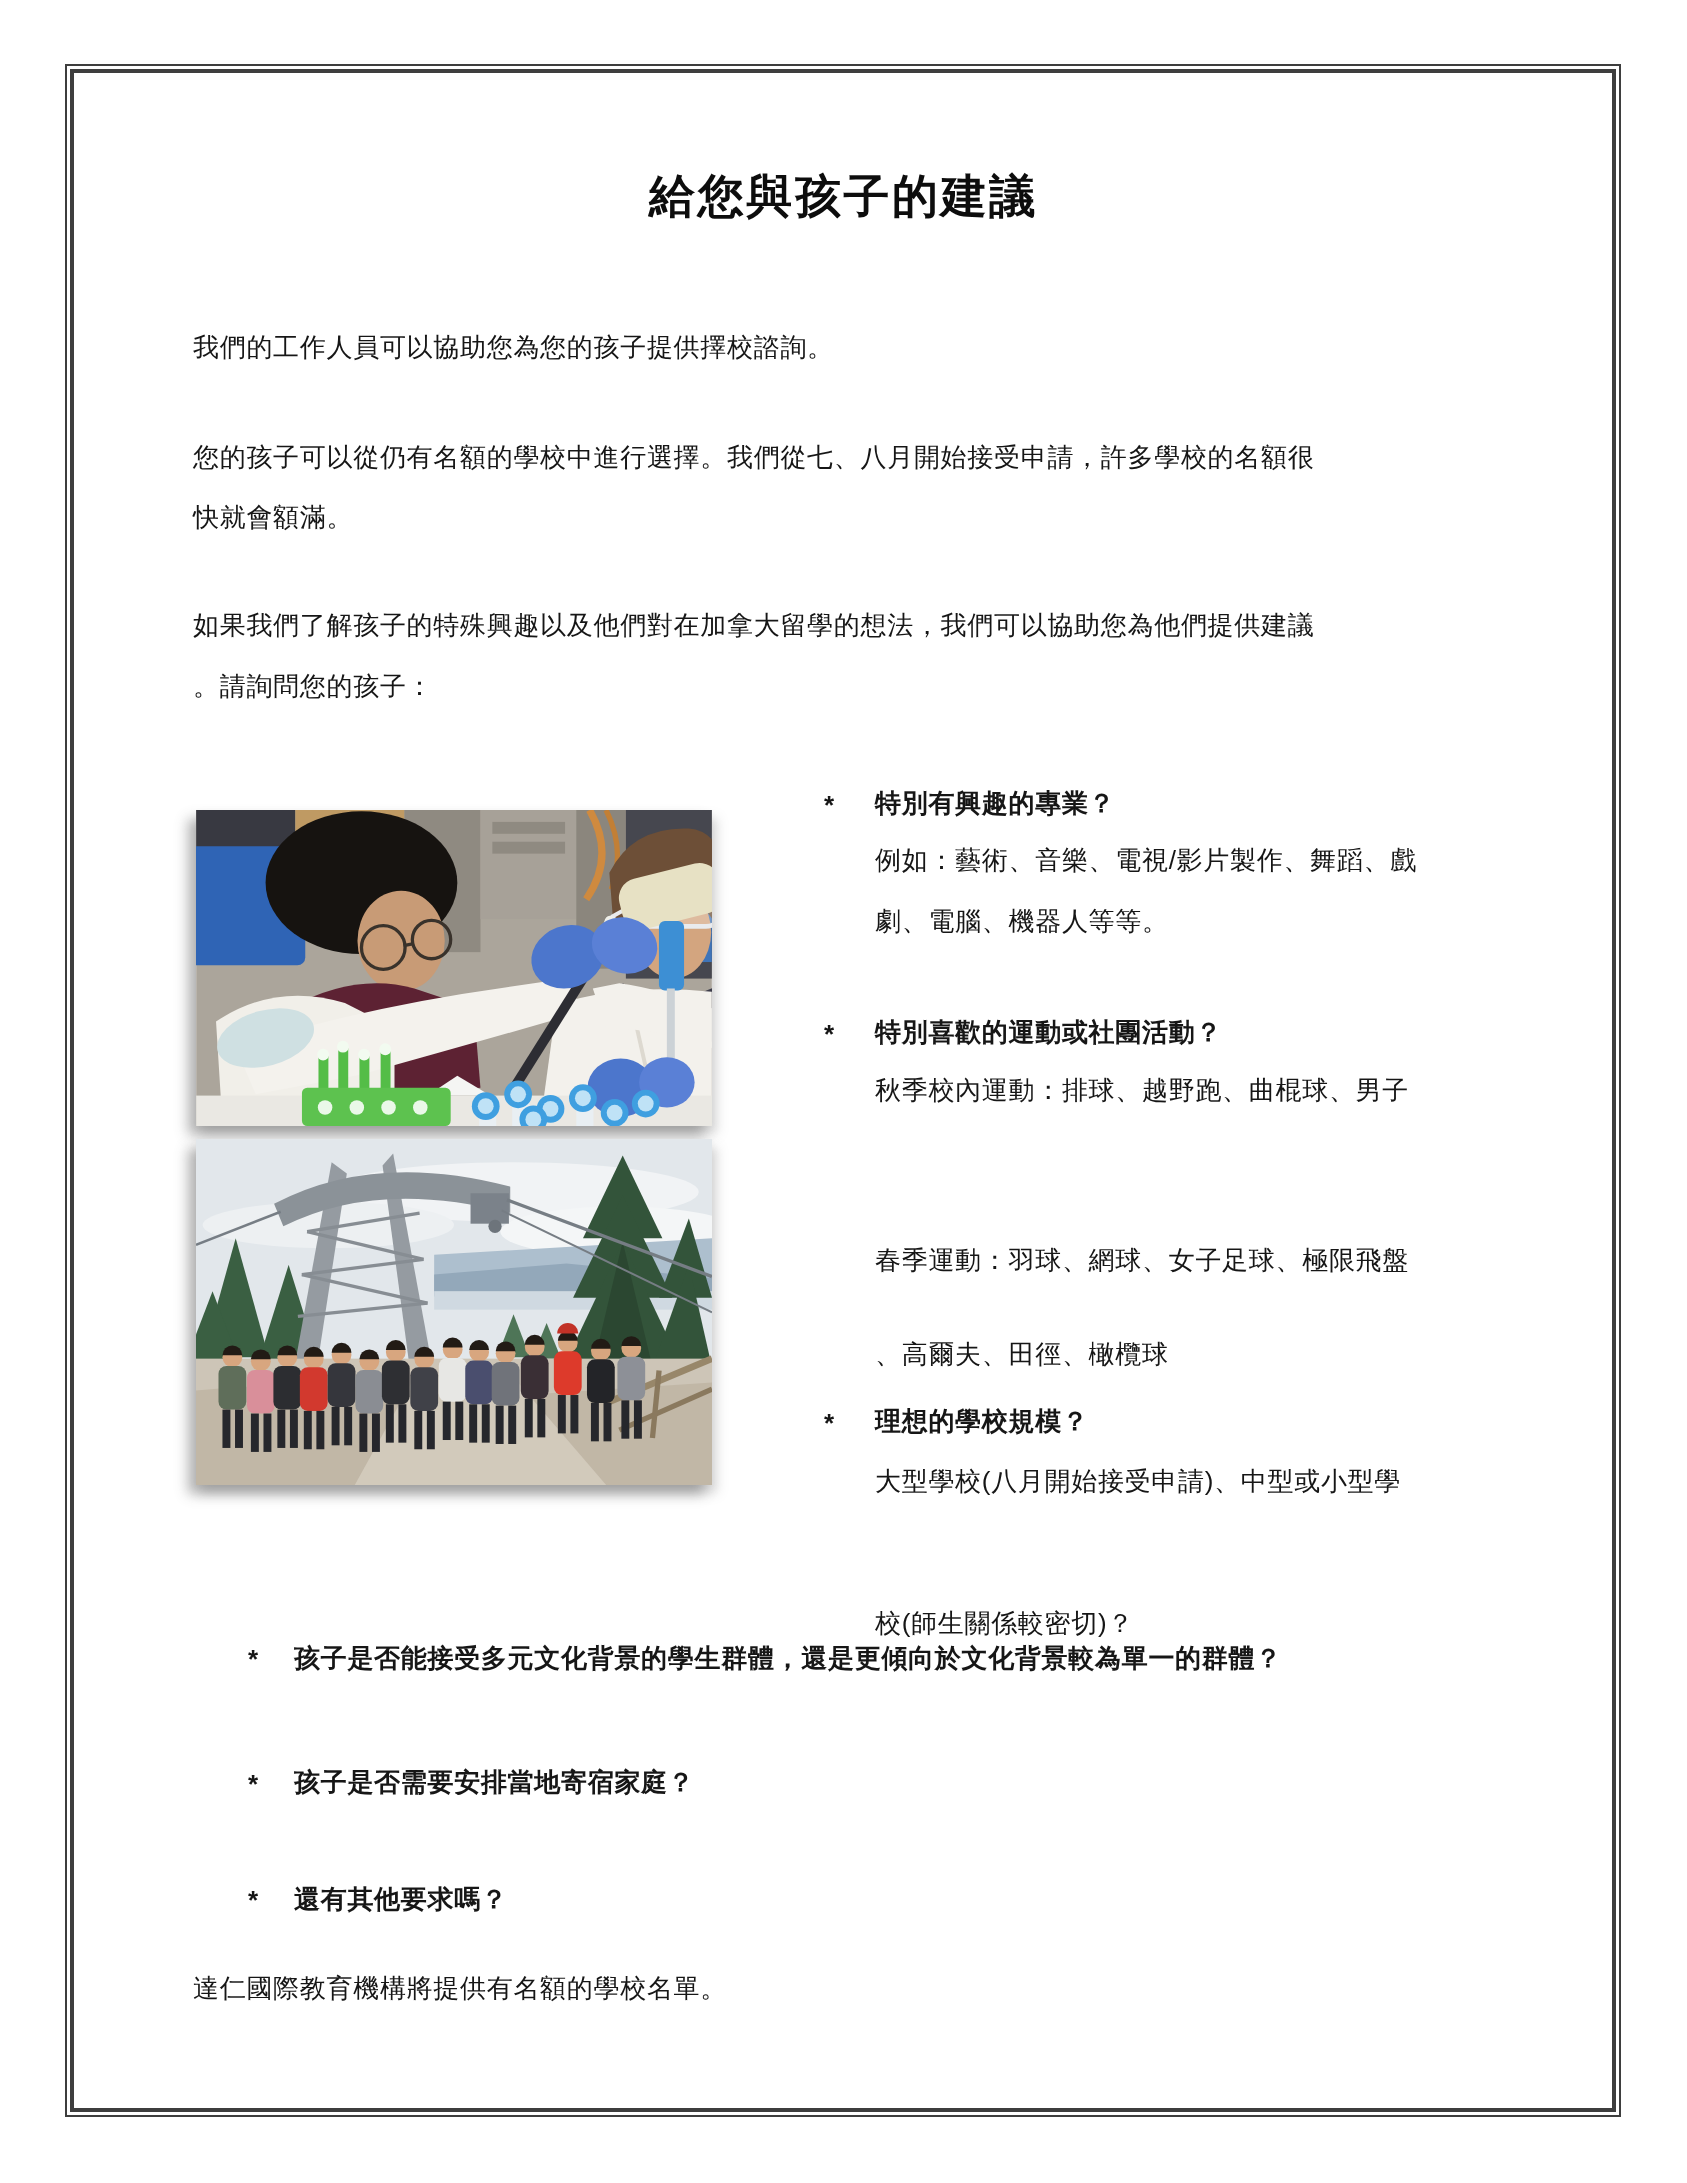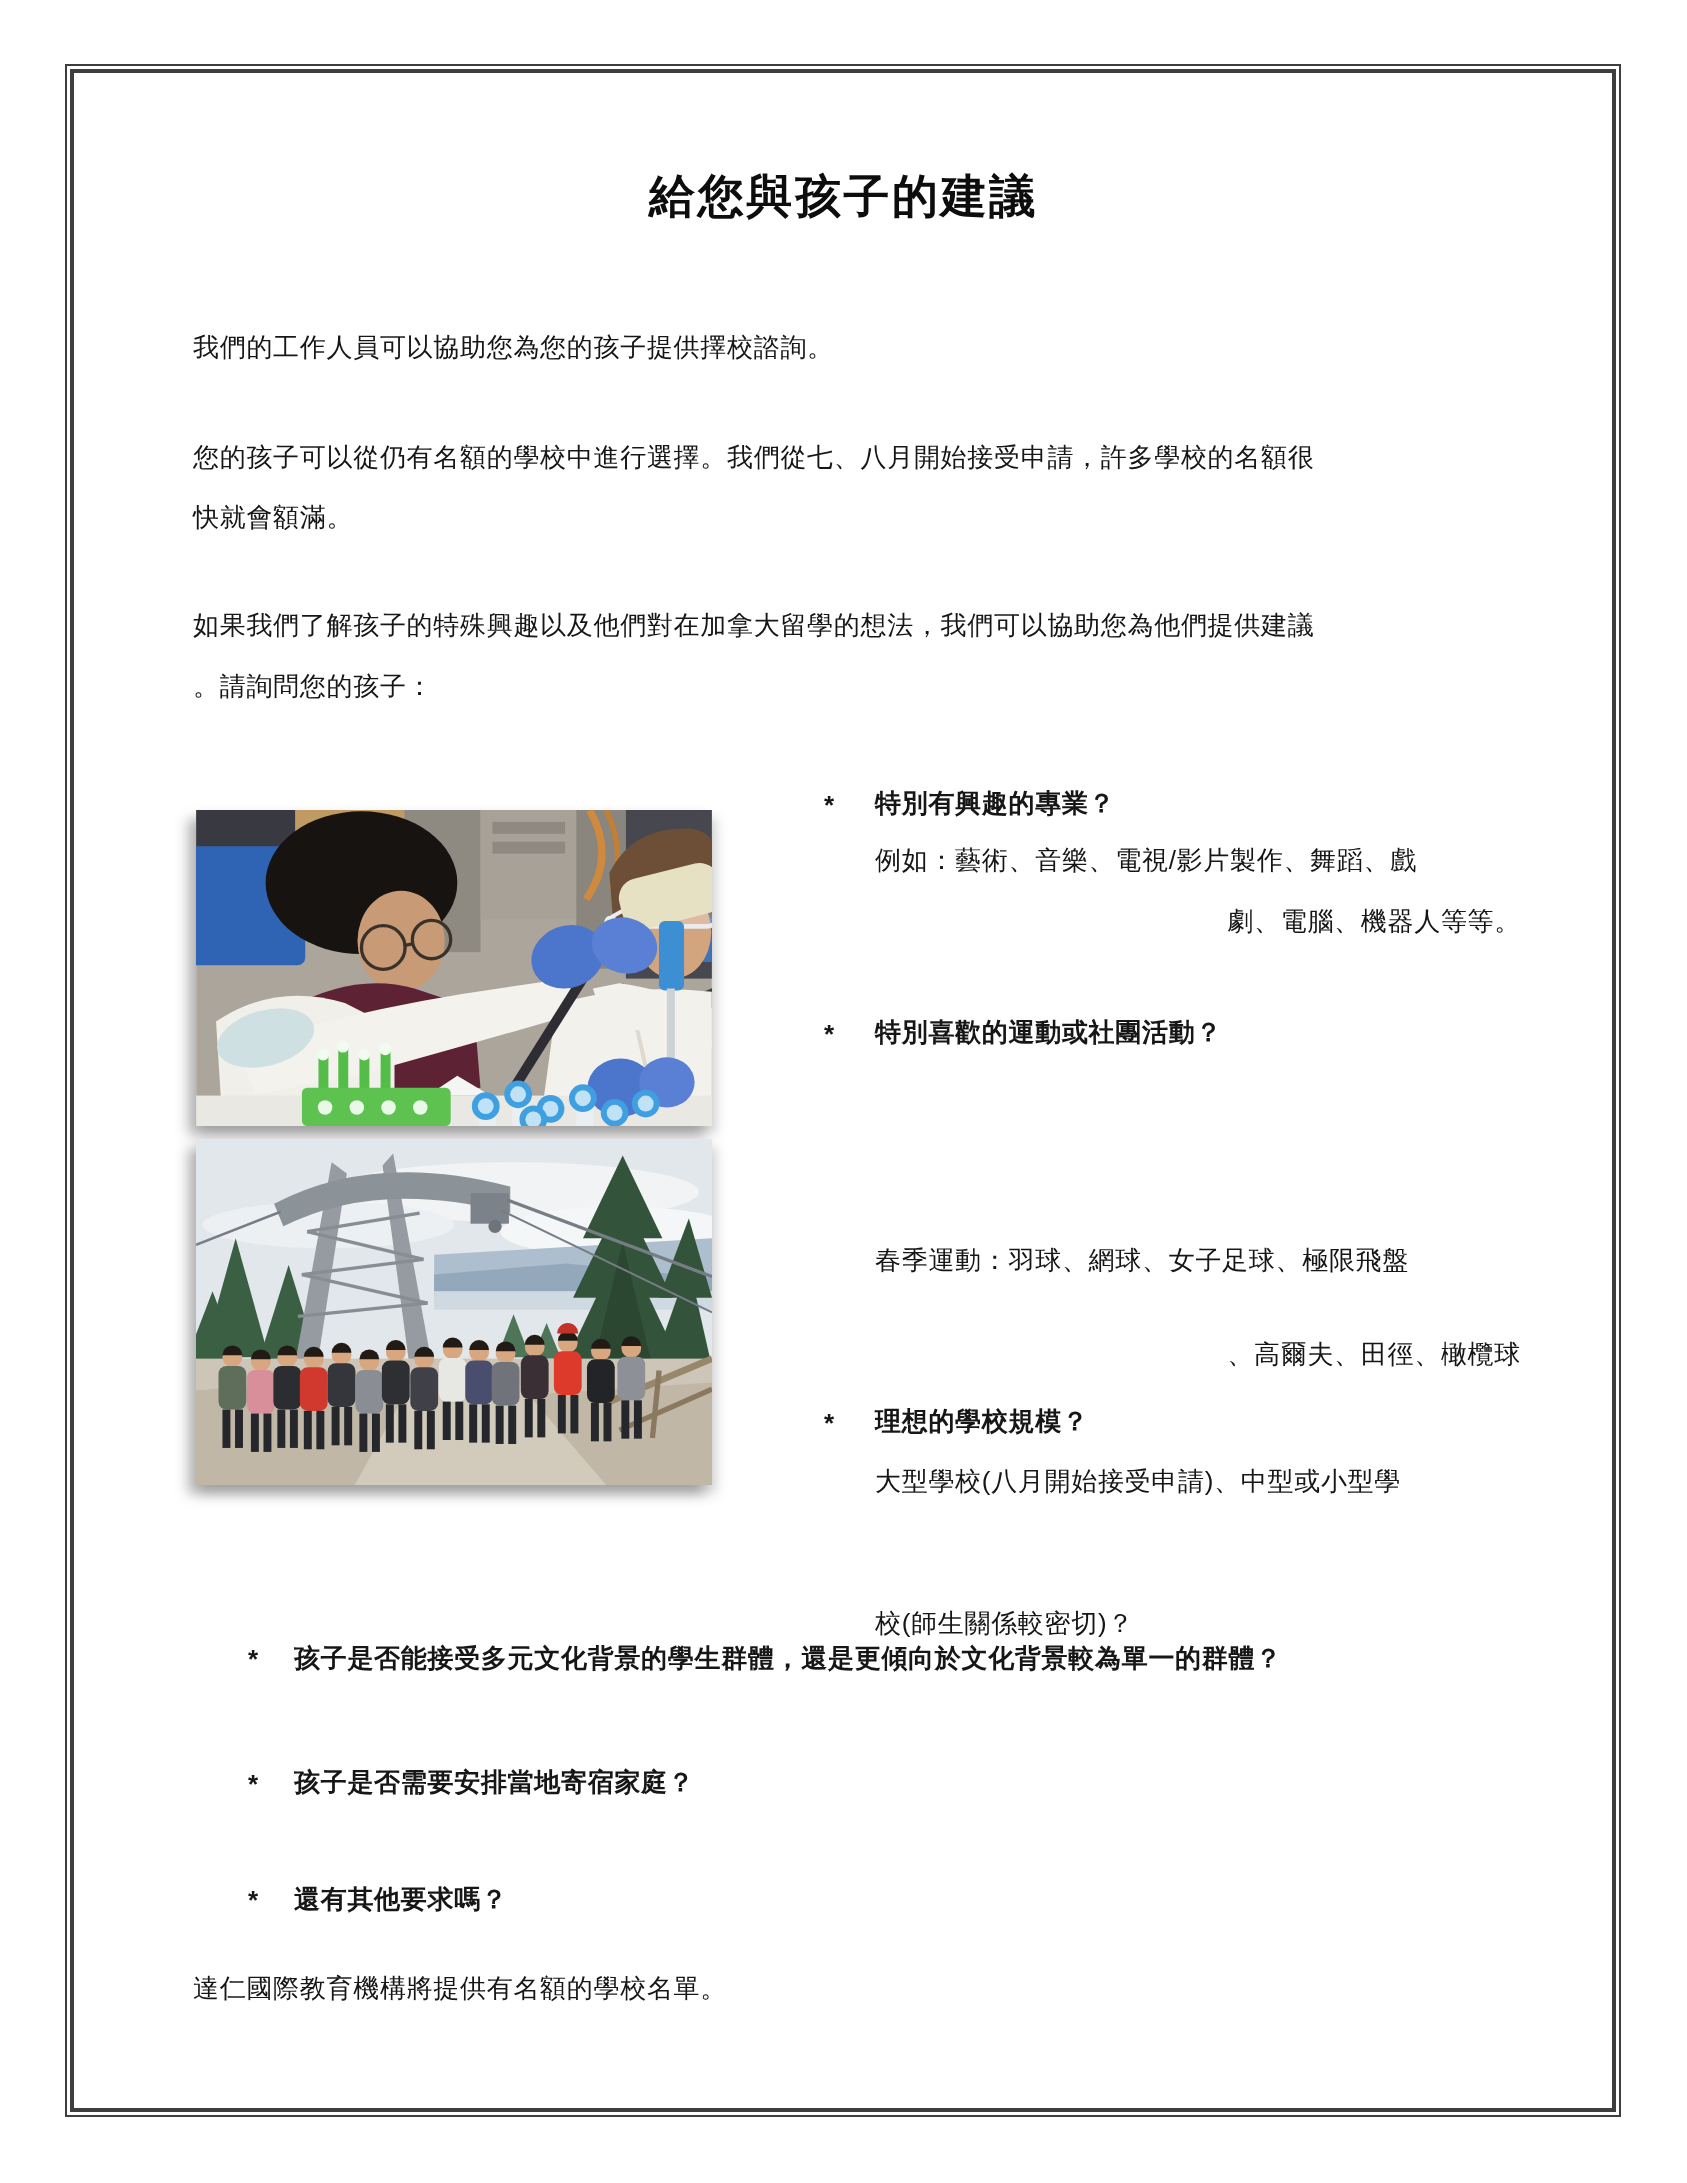--- a/index.html
+++ b/index.html
@@ -8,21 +8,21 @@
   
   .frame{position:absolute;left:65px;top:64px;width:1556px;height:2053px;
          border:2px solid #3e3e3e;box-sizing:border-box;}
   .frame-in{position:absolute;left:2.6px;top:2.6px;right:2.6px;bottom:2.6px;
             border:4.6px solid #3e3e3e;}
   .title{position:absolute;left:0;right:0;top:173px;text-align:center;
          font-size:46px;line-height:1;font-weight:700;letter-spacing:2.6px;color:#0d0d0d;}
   .t{position:absolute;font-size:26px;line-height:1.25;letter-spacing:0.7px;
      white-space:nowrap;color:#161616;}
   .bd{font-weight:700;}
-  .ctr{text-align:right;}
+  .ctr{text-align:left;}
   .photo{position:absolute;left:196px;display:block;background:#fff;
          box-shadow:-8px 9.3px 12px rgba(90,90,90,.45), 5.3px 8px 10.6px rgba(130,130,130,.30);}
 </style>
 </head>
 <body>
 
 <div class="page">
 
   <div class="frame">
     <div class="frame-in"></div>
@@ -191,20 +191,21 @@
     </svg>
   </div>
 
   <div class="t bd" style="left:824px;top:789px">*</div>
   <div class="t bd" style="left:875px;top:787px">特別有興趣的專業？</div>
   <div class="t" style="left:875px;top:844px">例如：藝術、音樂、電視/影片製作、舞蹈、戲</div>
   <div class="t ctr" style="left:875px;top:905px;width:646px">劇、電腦、機器人等等。</div>
 
   <div class="t bd" style="left:824px;top:1018px">*</div>
   <div class="t bd" style="left:875px;top:1016px">特別喜歡的運動或社團活動？</div>
+  <div class="t" style="left:875px;top:1074px">秋季校內運動：排球、越野跑、曲棍球、男子</div>
   <div class="t" style="left:875px;top:1244px">春季運動：羽球、網球、女子足球、極限飛盤</div>
   <div class="t ctr" style="left:875px;top:1338px;width:646px">、高爾夫、田徑、橄欖球</div>
 
   <div class="t bd" style="left:824px;top:1407px">*</div>
   <div class="t bd" style="left:875px;top:1405px">理想的學校規模？</div>
   <div class="t" style="left:875px;top:1465px">大型學校(八月開始接受申請)、中型或小型學</div>
   <div class="t" style="left:875px;top:1607px">校(師生關係較密切)？</div>
 
   <div class="t bd" style="left:248px;top:1643px">*</div>
   <div class="t bd" style="left:294px;top:1642px">孩子是否能接受多元文化背景的學生群體，還是更傾向於文化背景較為單一的群體？</div>

